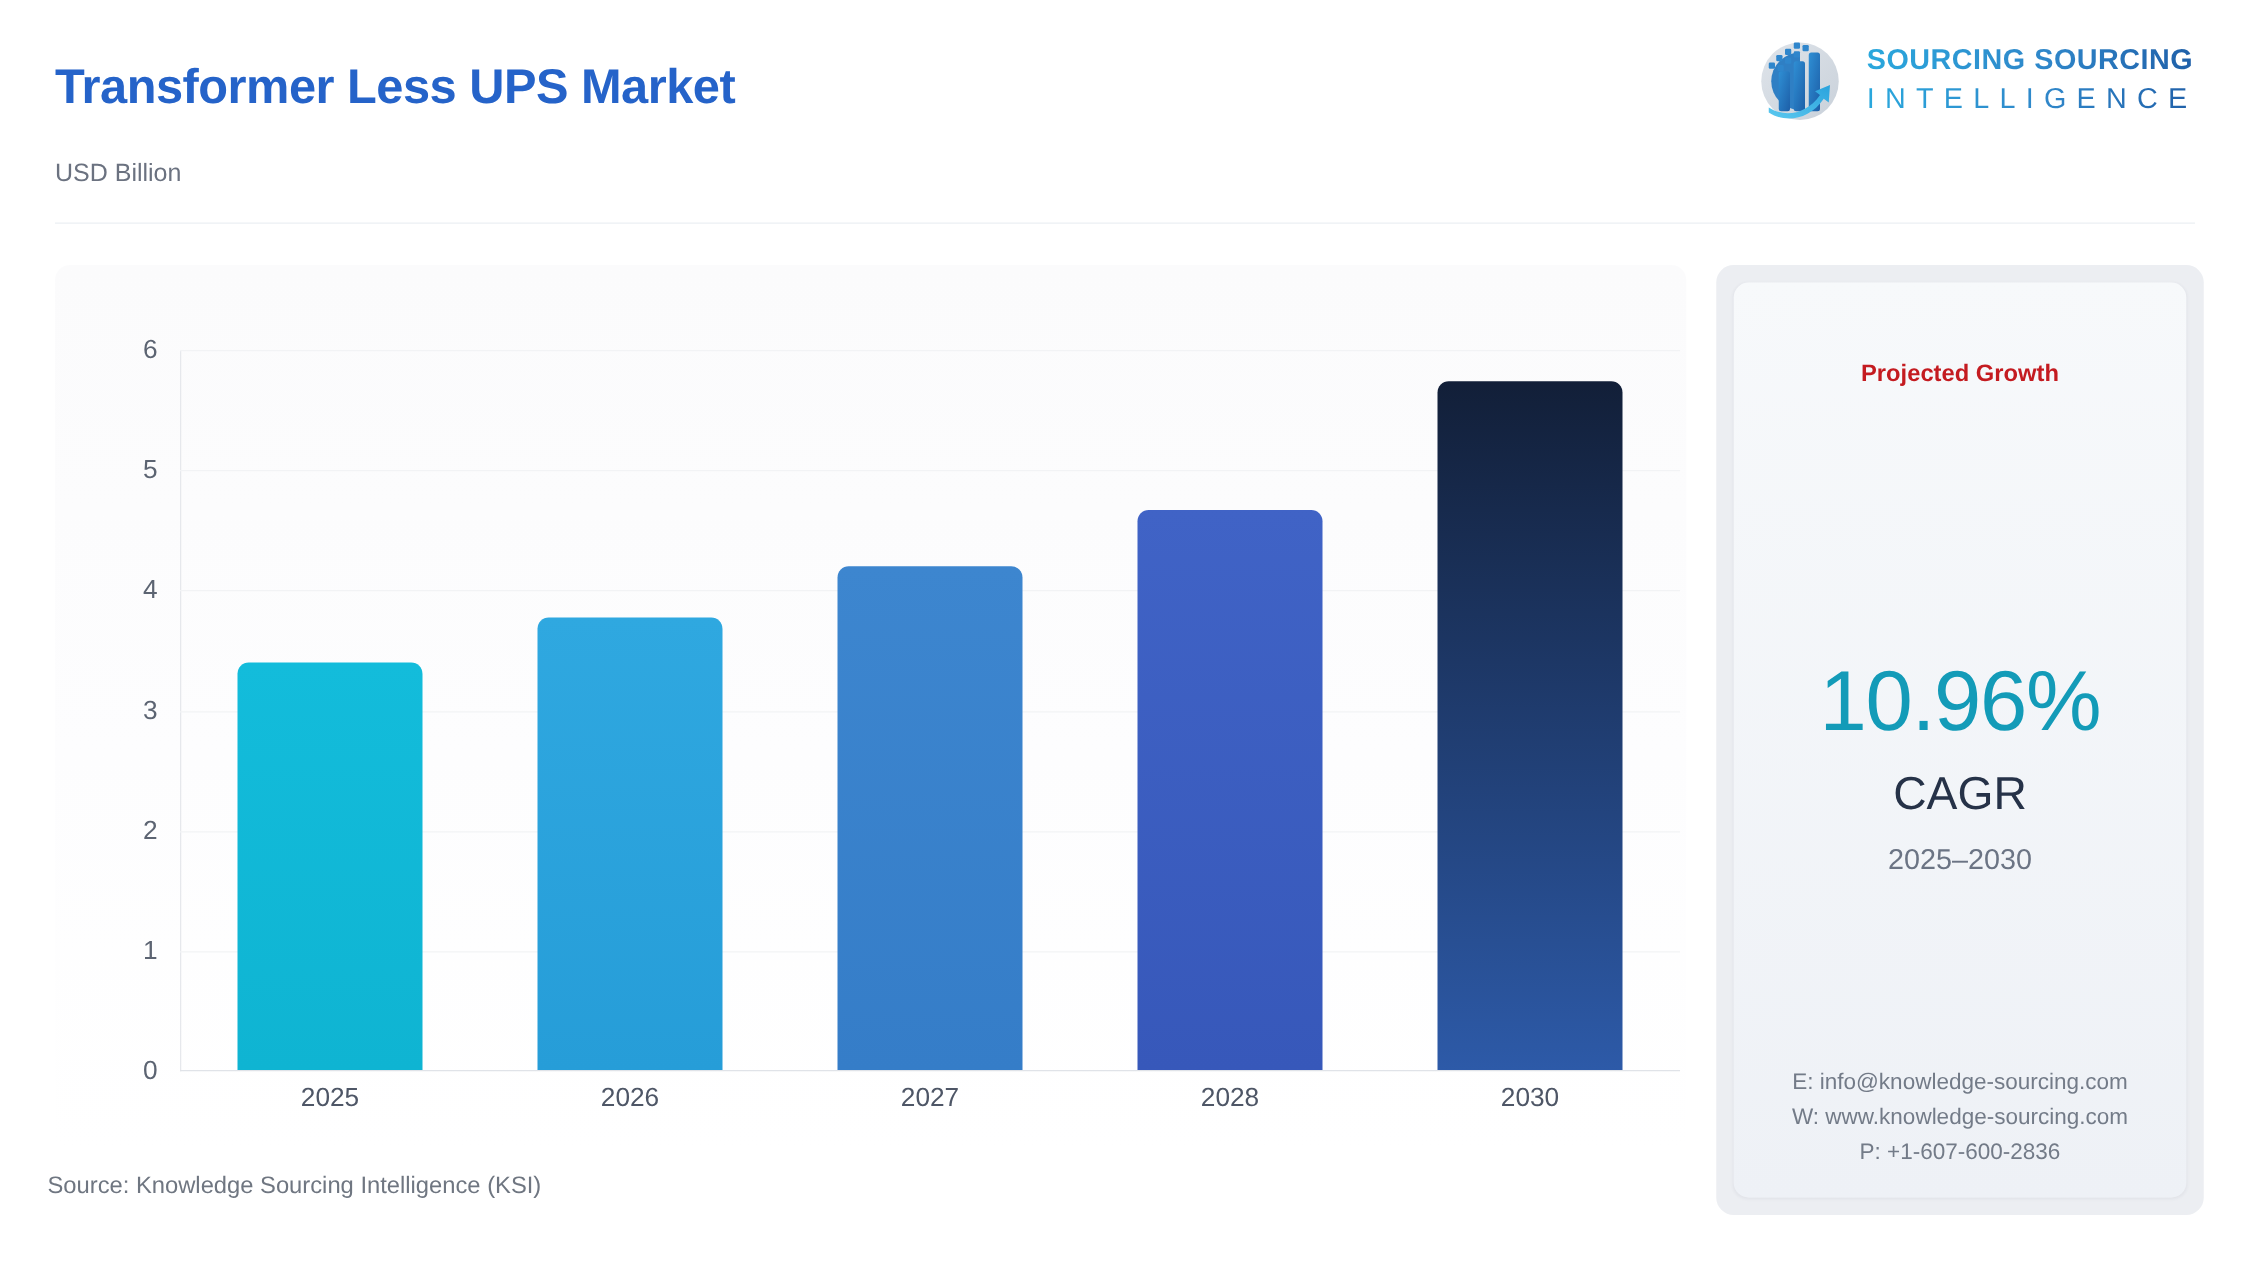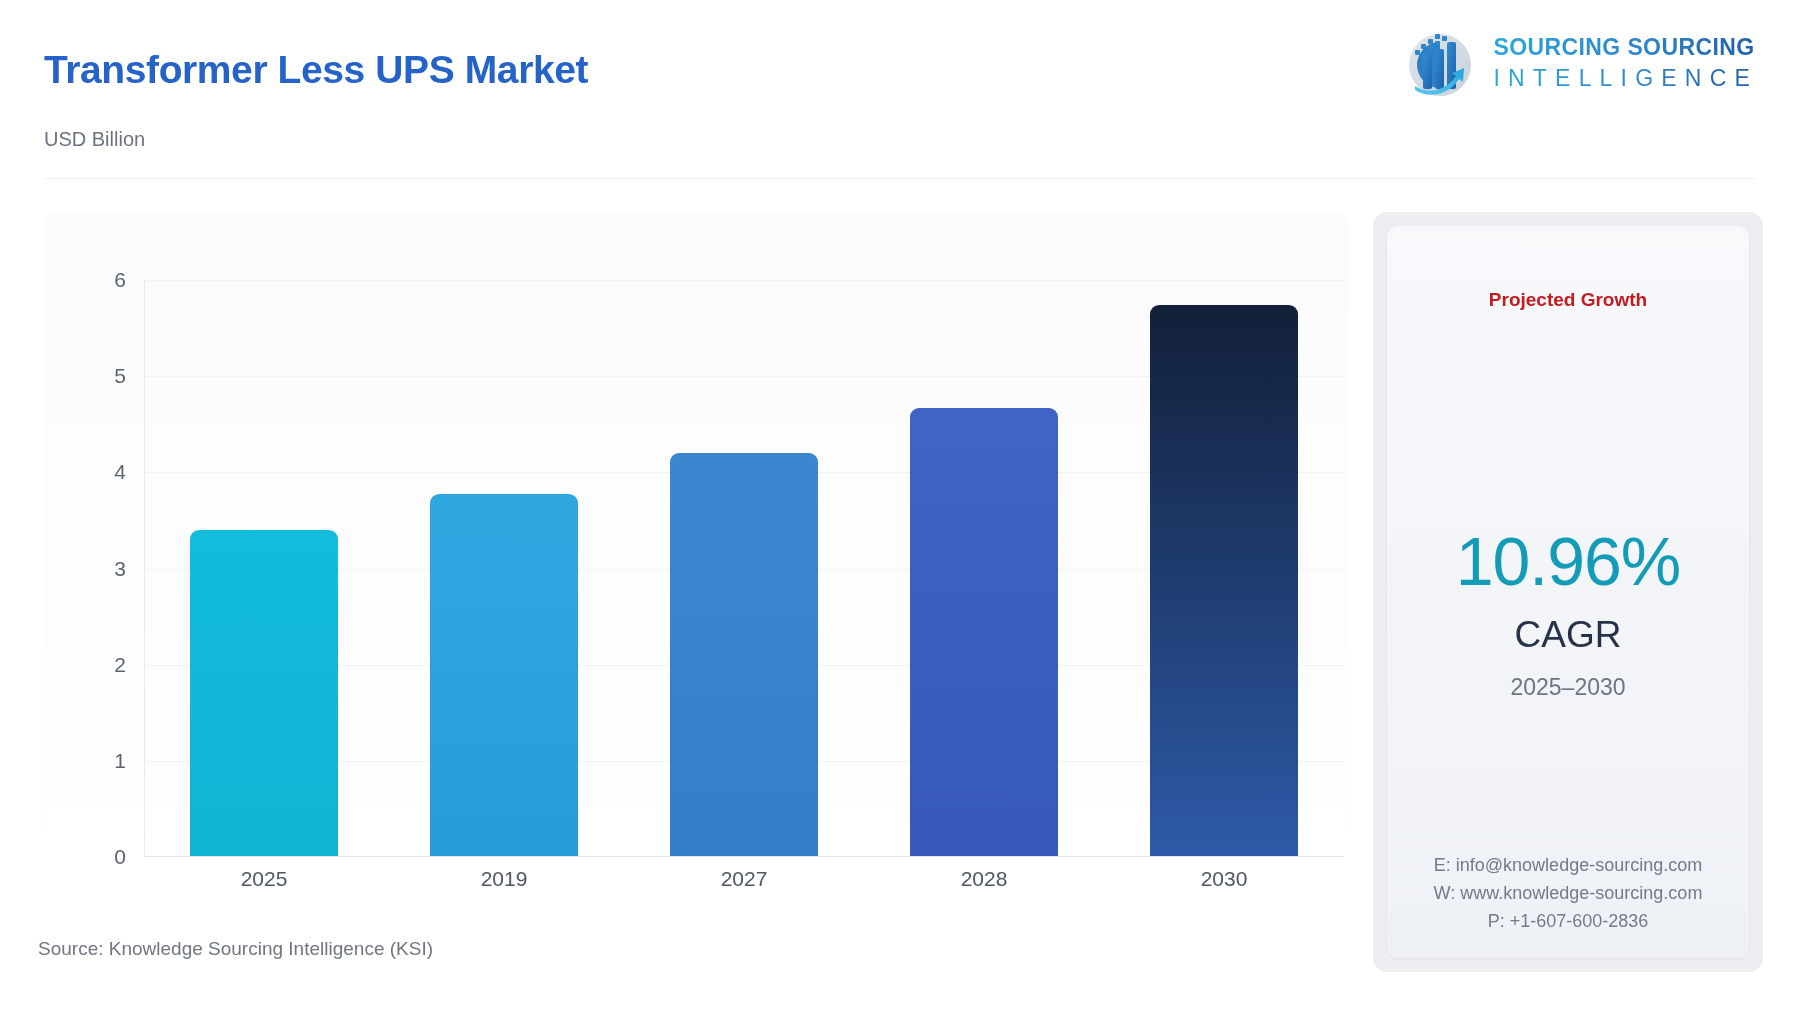--- a/index.html
+++ b/index.html
@@ -198,21 +198,21 @@
           <div class="bar-slot">
             <div class="bar" title="2028: 4.66" style="height: 448.137px; background: linear-gradient(rgb(64, 99, 198) 0%, rgb(55, 88, 186) 100%);"></div>
           </div>
           <div class="bar-slot">
             <div class="bar" title="2030: 5.73" style="height: 551.035px; background: linear-gradient(rgb(18, 31, 56) 0%, rgb(45, 90, 168) 100%);"></div>
           </div>
         </div>
     </div>
     <div class="xlabels" id="xlabels">
         <div class="xlabel">2025</div>
-        <div class="xlabel">2019</div>
+        <div class="xlabel">2026</div>
         <div class="xlabel">2027</div>
         <div class="xlabel">2028</div>
         <div class="xlabel">2030</div>
       </div>
   </div>
 
   <div class="source">Source: Knowledge Sourcing Intelligence (KSI)</div>
 
   <div class="side-card">
     <div class="side-inner">

